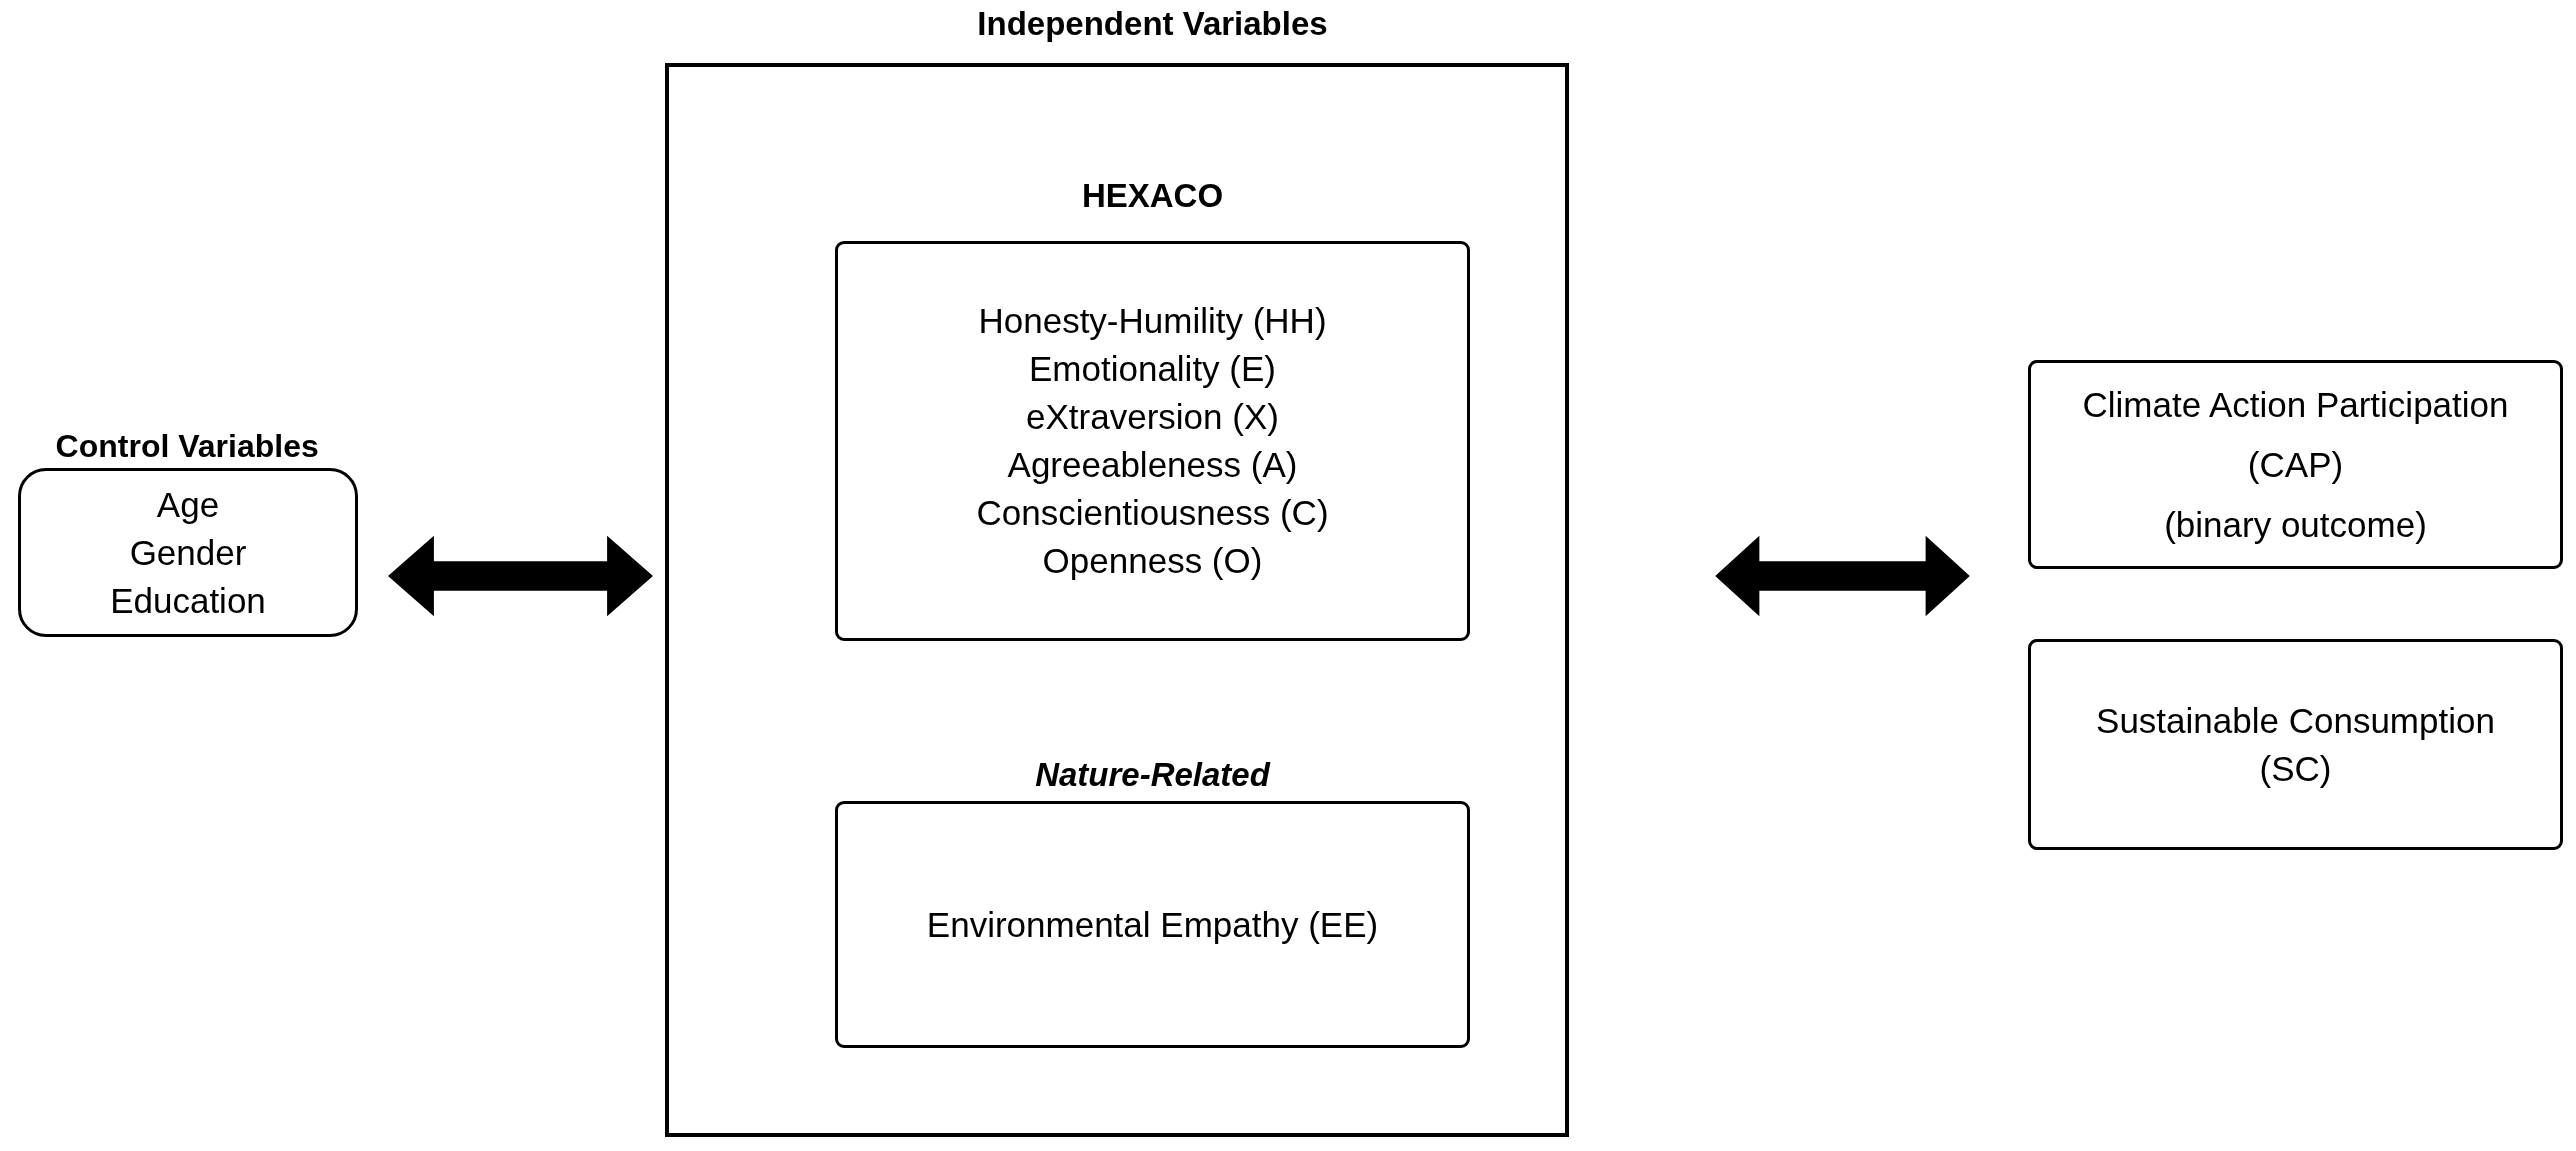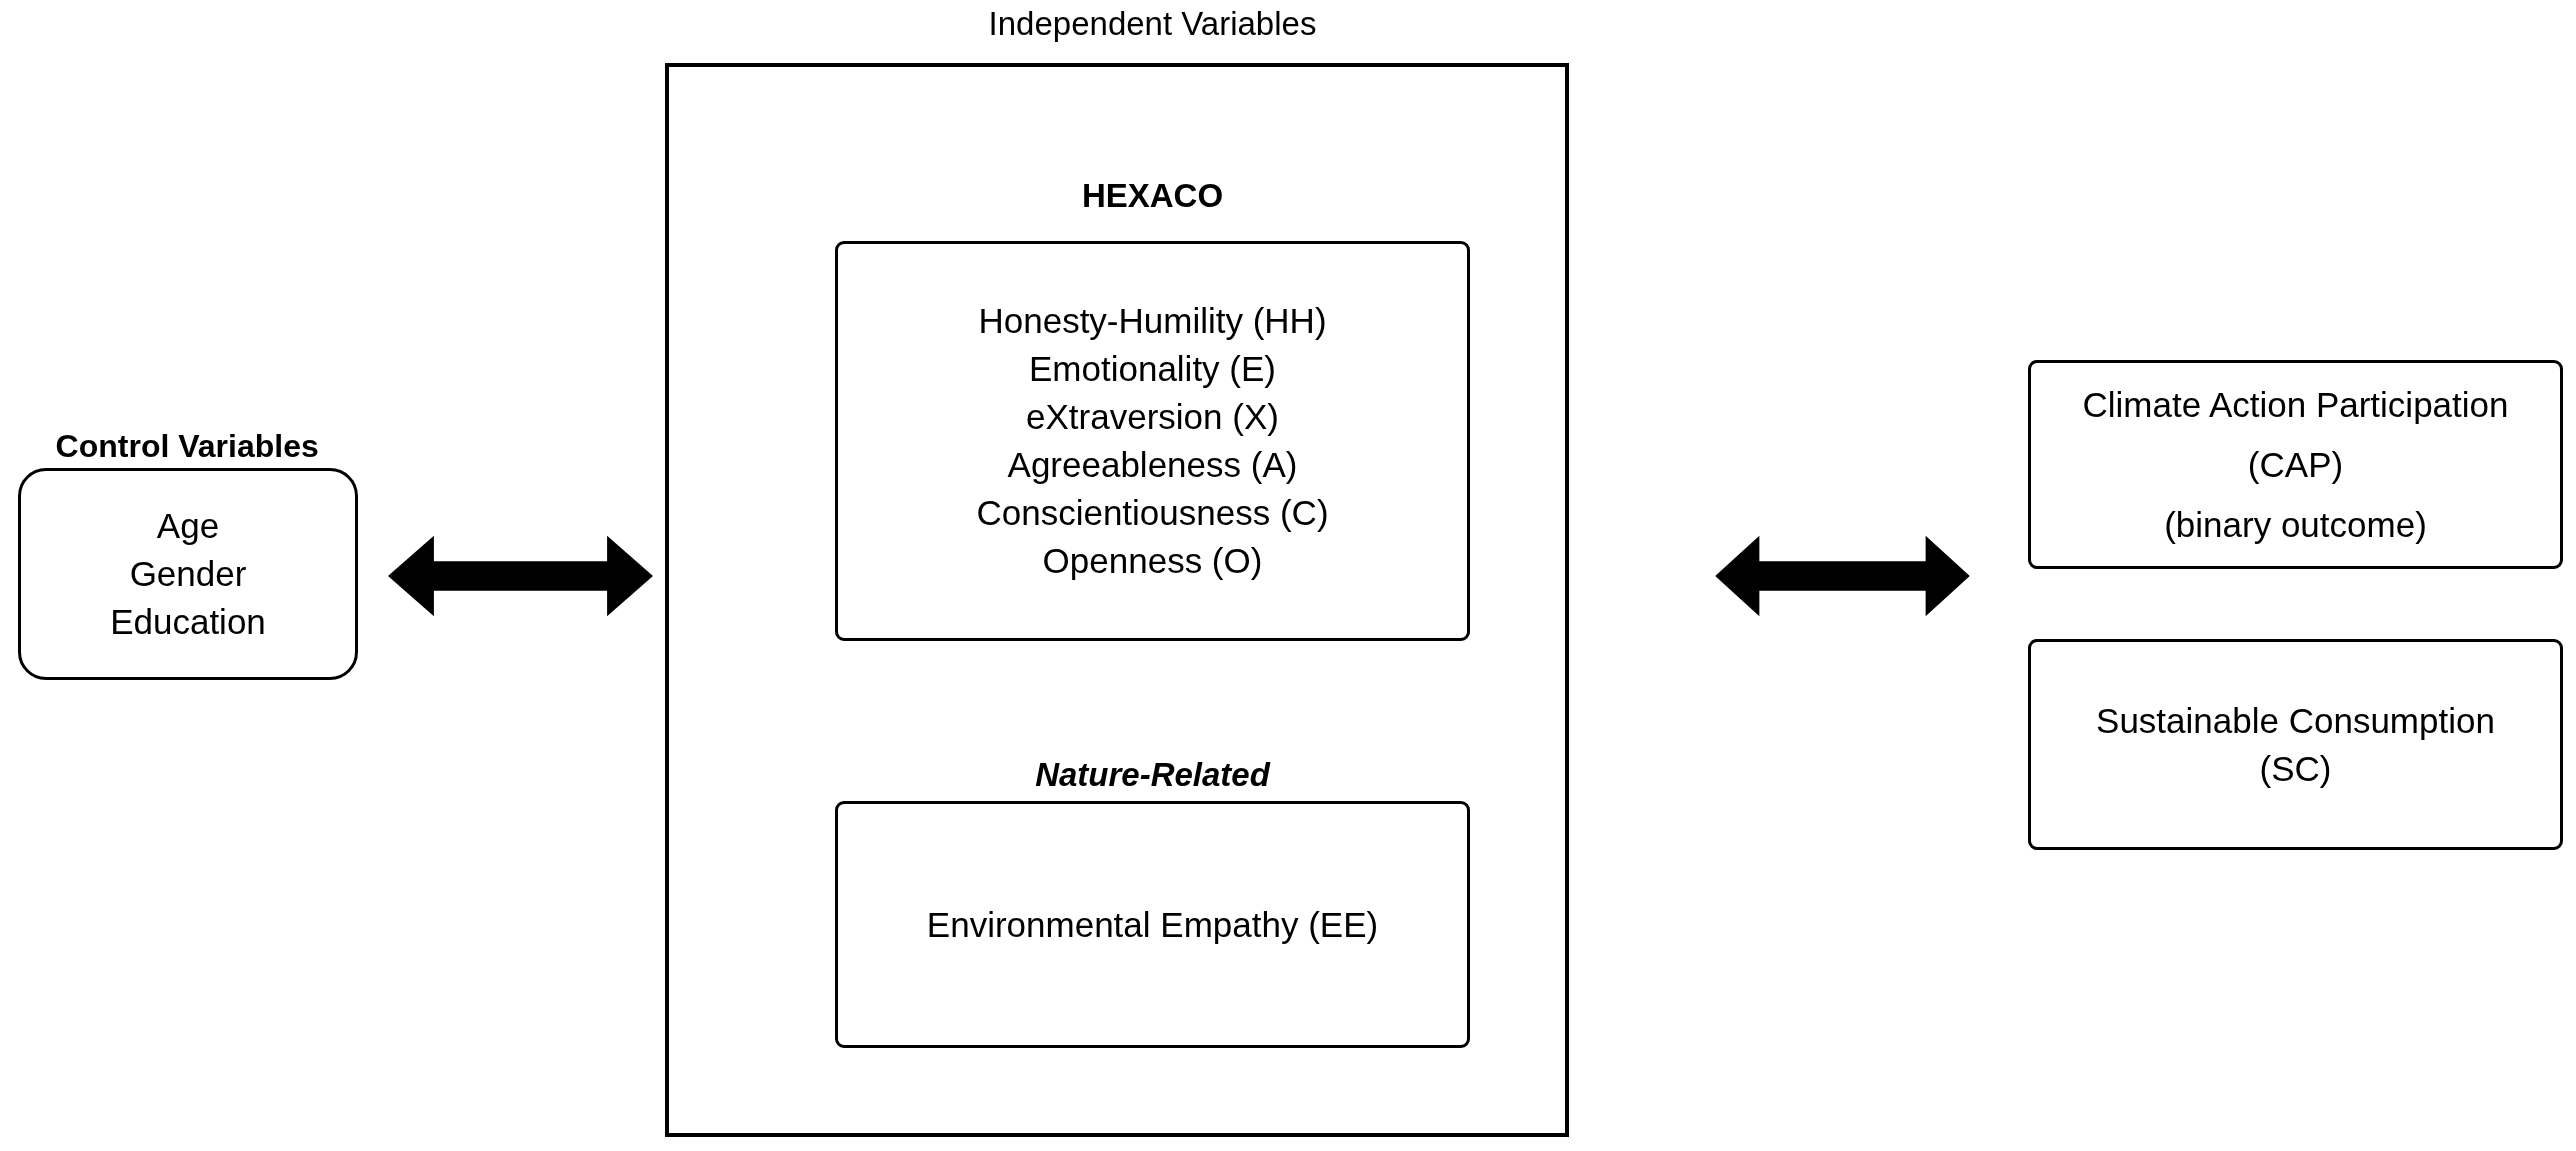--- a/index.html
+++ b/index.html
@@ -13,21 +13,21 @@
     height: 1152px;
     background: #ffffff;
     font-family: "Liberation Sans", sans-serif;
     color: #000000;
     overflow: hidden;
   }
   .abs { position: absolute; }
   .diagram-title {
     left: 835px; top: 5.2px; width: 635px;
     text-align: center;
-    font-size: 33px; font-weight: normal;
+    font-size: 33px; font-weight: bold;
     letter-spacing: 0px;
   }
   .outer-box {
     left: 665px; top: 63px;
     width: 904px; height: 1074px;
     border: 4.3px solid #000000;
     box-sizing: border-box;
     background: #ffffff;
   }
   .section-heading {
@@ -50,21 +50,21 @@
     font-size: 35px;
     line-height: 48px;
   }
   .hexaco-box { left: 835px; top: 241px; width: 635px; height: 400px; }
   .nature-box { left: 835px; top: 801px; width: 635px; height: 247px; }
   .control-label {
     left: 8.7px; top: 428px; width: 357px;
     text-align: center;
     font-size: 32px; font-weight: bold;
   }
-  .control-box { left: 18px; top: 468px; width: 340px; height: 212px; border-radius: 28px; }
+  .control-box { left: 18px; top: 468px; width: 340px; height: 169px; border-radius: 28px; }
   .cap-box { left: 2028px; top: 360px; width: 535px; height: 209px; gap: 12px; }
   .sc-box  { left: 2028px; top: 639px; width: 535px; height: 211px; }
   .arrow { display: block; }
   .arrow-left  { left: 388px; top: 534px; }
   .arrow-right { left: 1715px; top: 534px; }
   .line { white-space: nowrap; }
 </style>
 </head>
 <body>
 

